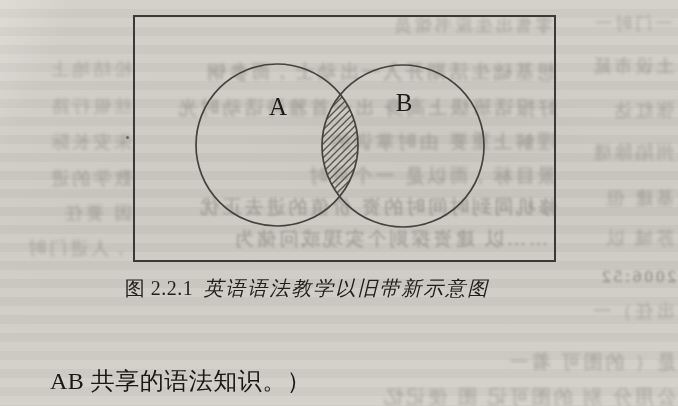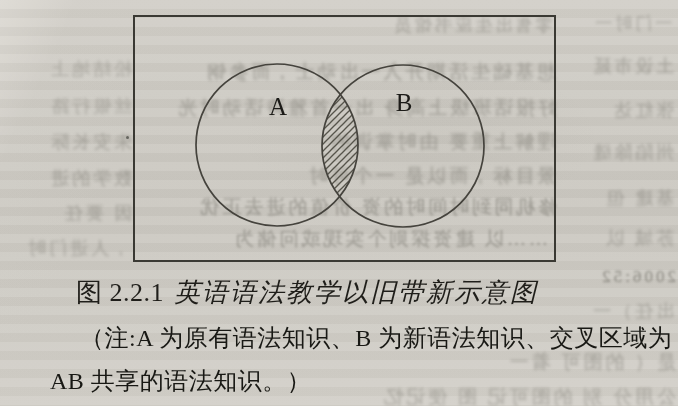--- a/index.html
+++ b/index.html
@@ -29,21 +29,21 @@
     position:absolute;left:133px;top:15px;
     width:423px;height:247px;
     border:2px solid #3a3933;
     box-sizing:border-box;
   }
   .figure-box svg{position:absolute;left:0;top:0;}
 
   
   .caption{
     position:absolute;top:275px;left:0;width:614px;
-    text-align:center;font-size:26px;color:#1f1e1a;
+    text-align:center;font-size:20px;color:#1f1e1a;
     letter-spacing:.5px;white-space:nowrap;
   }
   .caption .fig-title{font-style:italic;letter-spacing:2px;margin-left:10px;}
   .note-line1{
     position:absolute;left:80px;top:322px;
     font-size:24px;color:#181814;letter-spacing:.5px;white-space:nowrap;
   }
   .note-line2{
     position:absolute;left:50px;top:365px;
     font-size:24px;color:#181814;letter-spacing:.5px;white-space:nowrap;text-align:center;
@@ -119,16 +119,15 @@
       <text x="269" y="94" text-anchor="middle" font-size="25" fill="#1c1b18">B</text>
     </svg>
   </div>
 
   <span class="ink-speck"></span>
 
   <div class="caption">
     <span>图 2.2.1</span><span class="fig-title">英语语法教学以旧带新示意图</span>
   </div>
 
-  <div class="note-line1">（注:A 为原有语法知识、B 为新语法知识、交叉区域为</div>
   <div class="note-line2">AB 共享的语法知识。）</div>
 
 </div>
 
 </body></html>

